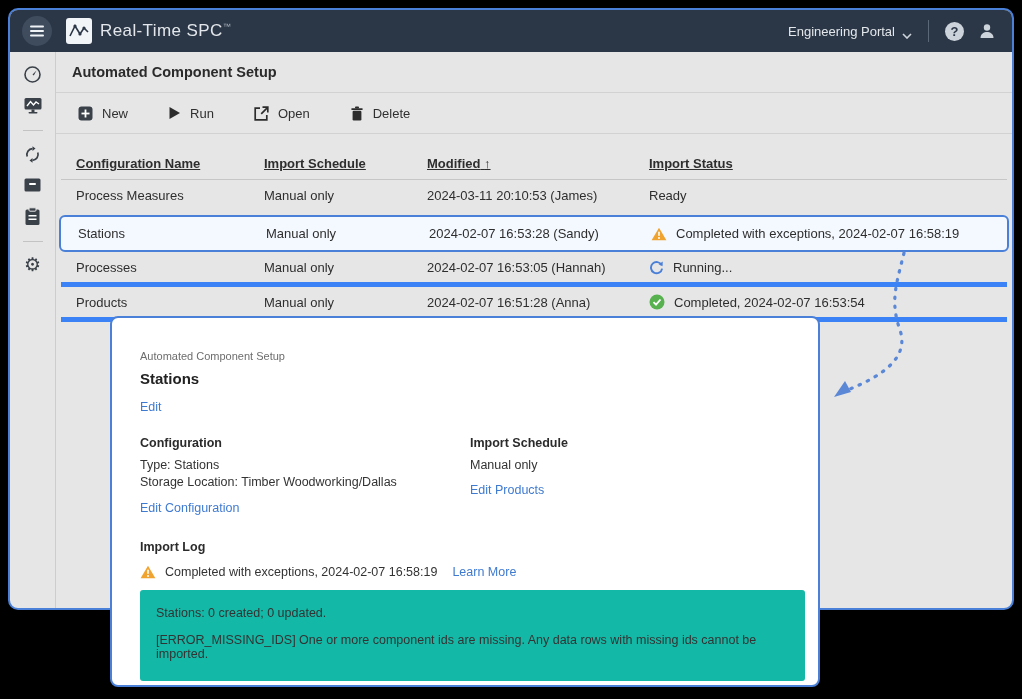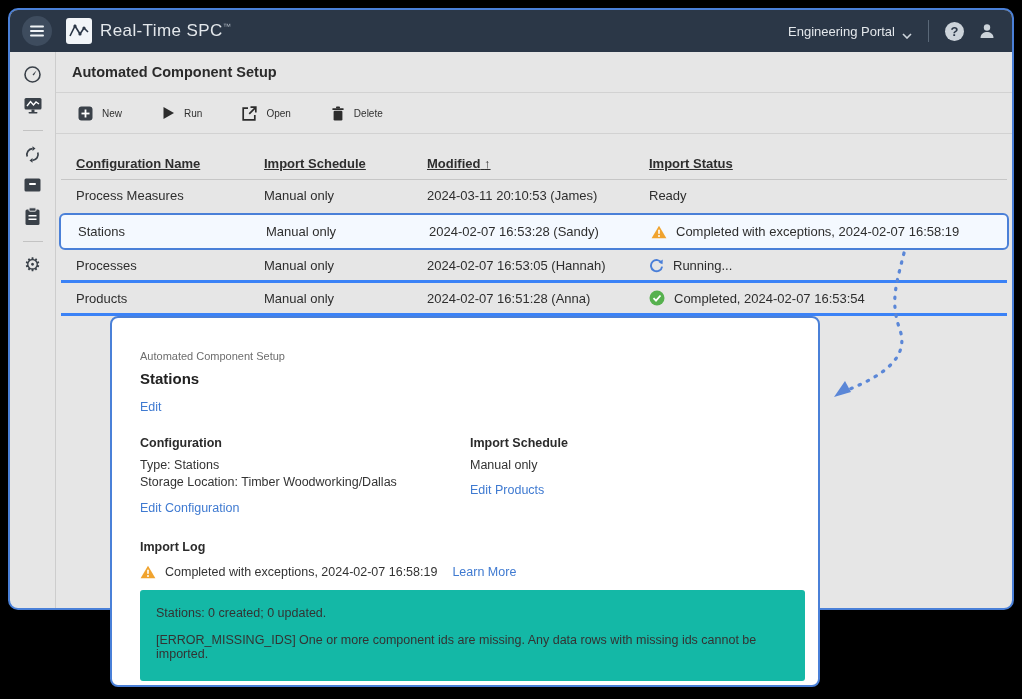--- a/index.html
+++ b/index.html
@@ -50,31 +50,31 @@
   .content { flex:1; display:flex; flex-direction:column; min-width:0; }
   .title-bar {
     height:41px; box-sizing:border-box; border-bottom:1px solid #d2d2d2;
     display:flex; align-items:center; padding:0 16px;
   }
   .page-title { font-weight:bold; font-size:14.5px; color:#2b2b2b; }
   .toolbar {
     height:41px; box-sizing:border-box; border-bottom:1px solid #d2d2d2;
     display:flex; align-items:center; padding:0 22px; gap:40px;
   }
-  .tool-btn { display:flex; align-items:center; gap:9px; font-size:10px; color:#303030; cursor:pointer; }
+  .tool-btn { display:flex; align-items:center; gap:9px; font-size:13px; color:#303030; cursor:pointer; }
   
   .table { margin-top:14px; }
   .thead, .trow {
     display:grid; grid-template-columns:188px 163px 222px 1fr;
     align-items:center; font-size:13px; color:#2e2e2e;
     margin:0 5px; padding:0 15px;
   }
   .thead { height:31px; font-weight:bold; border-bottom:1px solid #c6c6c6; }
   .thead .col { cursor:pointer;text-decoration:underline; }
-  .trow { height:30px; border-bottom:3px solid #3b82f6; cursor:pointer; }
+  .trow { height:30px; border-bottom:5px solid #3b82f6; cursor:pointer; }
   .trow.no-line { border-bottom-color:transparent; }
   .trow.selected {
     margin:0 3px; padding:0 17px; height:33px;
     background:#f4f9ff; border:2px solid #4a80d8; border-radius:6px;
   }
   .status-cell { display:flex; align-items:center; gap:9px; }
   .sort-arrow { font-weight:bold; }
   
   .popup {
     position:absolute; left:110px; top:316px; width:710px; height:371px;

